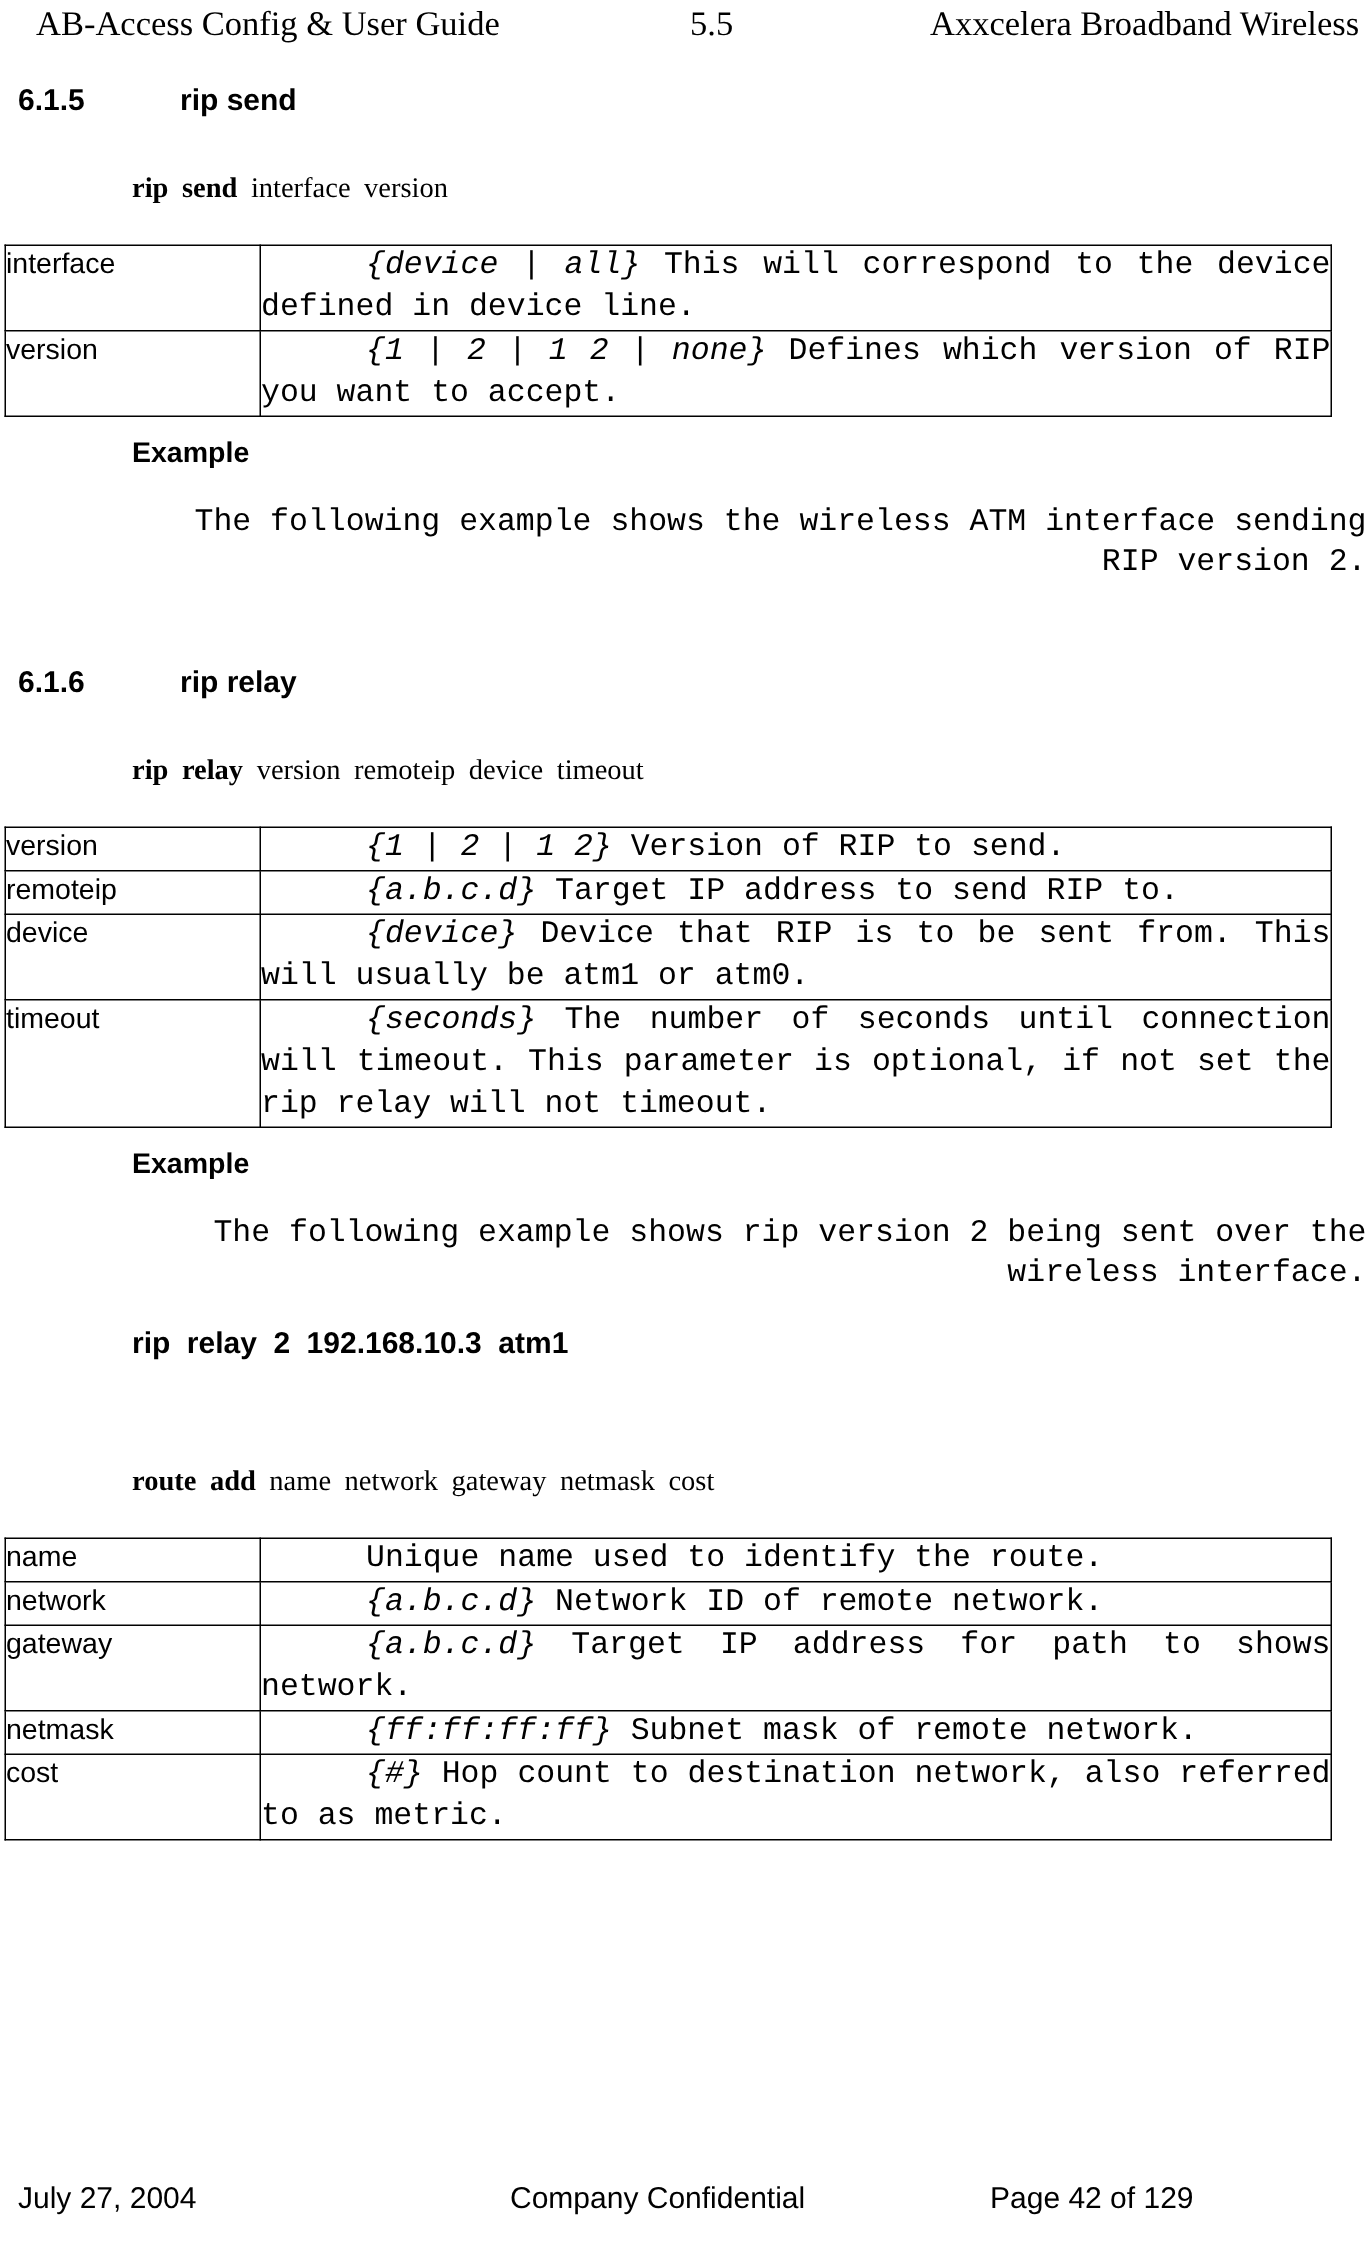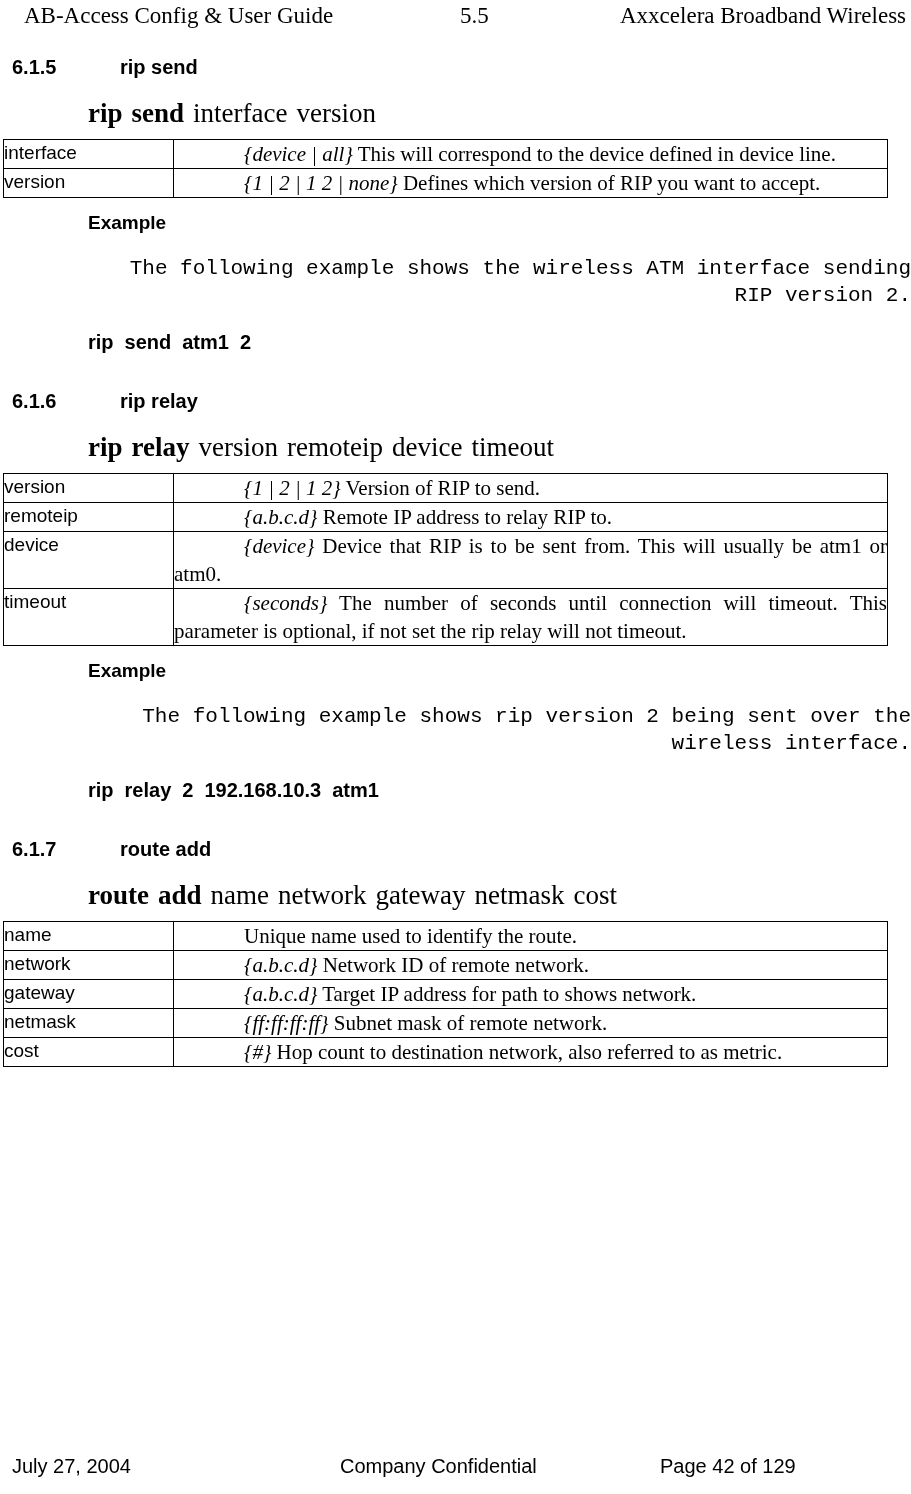--- a/index.html
+++ b/index.html
@@ -70,23 +70,23 @@
     font-size: 19px;
     line-height: 25px;
     margin: 0;
     padding: 0;
     margin-left: 88px;
   }
 
   
   .syntax {
     font-family: "Liberation Serif", "DejaVu Serif", serif;
-    font-size: 27px;
+    font-size: 19px;
     line-height: 27px;
-    margin: 0;
+    margin: 12px;
     margin-left: 88px;
     white-space: nowrap;
   }
   .syntax b { font-weight: bold; }
   .sp { display: inline-block; width: 9px; }
 
   
   .para {
     font-family: Liberation Mono, monospace;
     font-size: 21px;
@@ -121,21 +121,21 @@
     padding: 0;
   }
   td.pname {
     width: 169px;
     font-family: "Liberation Sans", "DejaVu Sans", sans-serif;
     font-size: 19px;
     line-height: 25px;
     padding: 8px 4px 9px 8px;
   }
   td.pdesc {
-    font-family: Liberation Serif, serif;
+    font-family: Liberation Mono, monospace;
     font-size: 21px;
     line-height: 28px;
     padding: 8px 11px 9px 10px;
     text-align: justify;
     text-indent: 70px;
   }
   td.pdesc i { font-style: italic; }
 
   
   .gap-sm { height: 12px; }
@@ -201,23 +201,20 @@
     <div class="gap-sm"></div>
 
     <h4 class="h4">Example</h4>
 
     <div class="gap-md"></div>
 
     <p class="para">The following example shows the wireless ATM interface sending RIP version 2.</p>
 
     <div class="gap-md"></div>
 
-    <p class="cmd">
-      <span>rip</span><span class="sp"></span><span>send</span><span class="sp"></span><span>atm1</span><span class="sp"></span><span>2</span>
-    </p>
 
     <div class="gap-xl"></div>
 
     <h3 class="h3">
       <span class="num">6.1.6</span><span>rip relay</span>
     </h3>
 
     <div class="gap-md"></div>
 
     <p class="syntax">
@@ -227,21 +224,21 @@
     <div class="gap-sm"></div>
 
     <table class="ptab">
       <tbody>
         <tr>
           <td class="pname">version</td>
           <td class="pdesc"><i>{1 | 2 | 1 2}</i> <span>Version of RIP to send.</span></td>
         </tr>
         <tr>
           <td class="pname">remoteip</td>
-          <td class="pdesc"><i>{a.b.c.d}</i> <span>Remote IP address to relay RIP to.</span></td>
+          <td class="pdesc"><i>{a.b.c.d}</i> <span>Target IP address to send RIP to.</span></td>
         </tr>
         <tr>
           <td class="pname">device</td>
           <td class="pdesc"><i>{device}</i> <span>Device that RIP is to be sent from. This will usually be atm1 or atm0.</span></td>
         </tr>
         <tr>
           <td class="pname">timeout</td>
           <td class="pdesc"><i>{seconds}</i> <span>The number of seconds until connection will timeout. This parameter is optional, if not set the rip relay will not timeout.</span></td>
         </tr>
       </tbody>
@@ -256,23 +253,20 @@
     <p class="para">The following example shows rip version 2 being sent over the wireless interface.</p>
 
     <div class="gap-md"></div>
 
     <p class="cmd">
       <span>rip</span><span class="sp"></span><span>relay</span><span class="sp"></span><span>2</span><span class="sp"></span><span>192.168.10.3</span><span class="sp"></span><span>atm1</span>
     </p>
 
     <div class="gap-xl"></div>
 
-    <h3 class="h3">
-      <span class="num">6.1.7</span><span>route add</span>
-    </h3>
 
     <div class="gap-md"></div>
 
     <p class="syntax">
       <b>route</b><span class="sp"></span><b>add</b><span class="sp"></span><span>name</span><span class="sp"></span><span>network</span><span class="sp"></span><span>gateway</span><span class="sp"></span><span>netmask</span><span class="sp"></span><span>cost</span>
     </p>
 
     <div class="gap-sm"></div>
 
     <table class="ptab">

